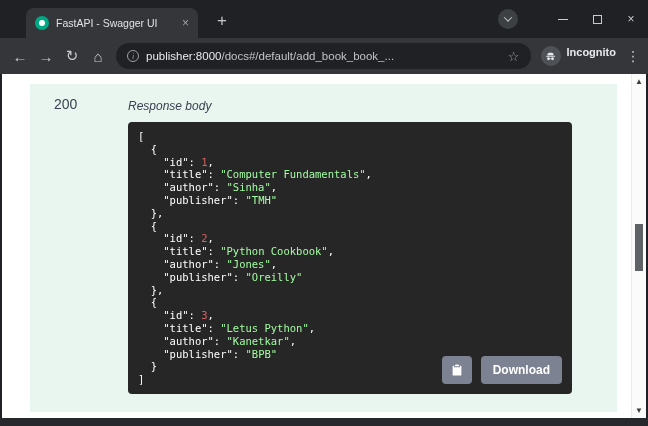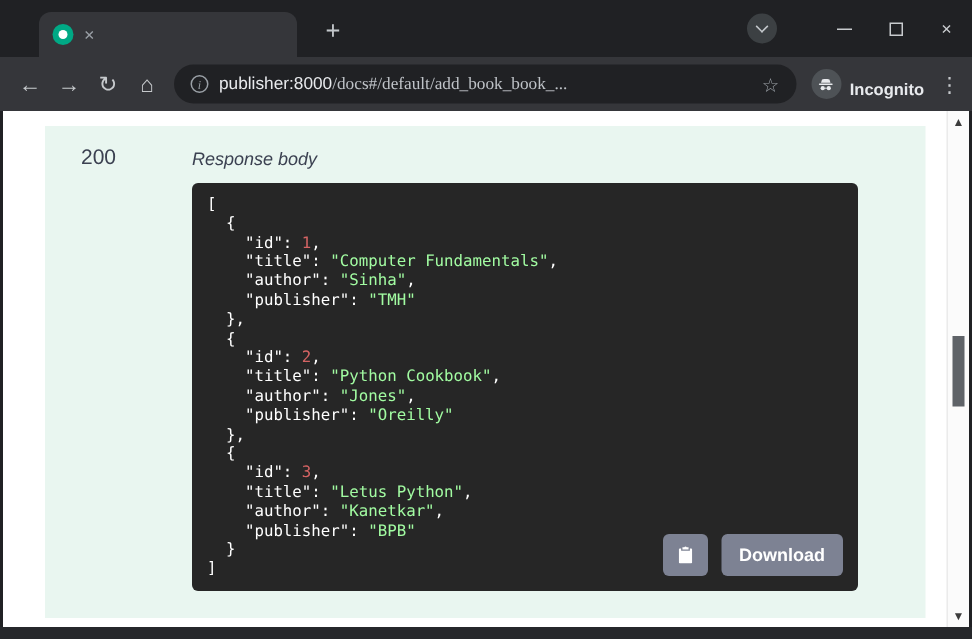--- a/index.html
+++ b/index.html
@@ -30,23 +30,23 @@
   
   .toolbar { height: 36px; background: #35363a; display: flex; align-items: center; padding: 0 7px; flex: none; }
   .navicon { width: 26px; text-align: center; color: #c6c9cc; font-size: 15px; flex: none; }
   .addressbar { flex: 1; height: 26px; background: #202124; border-radius: 13px; display: flex;
                 align-items: center; padding: 0 11px; margin: 0 5px; min-width: 0; }
   .info-circle { width: 12px; height: 12px; border-radius: 50%; border: 1px solid #9aa0a6; color: #9aa0a6;
                  font-size: 8px; display: flex; align-items: center; justify-content: center; flex: none; margin-right: 7px;
                  font-style: italic; font-family: "Liberation Serif", serif; }
   .url { font-size: 11.5px; white-space: nowrap; overflow: hidden; flex: 1; }
   .url .host { color: #e8eaed; }
-  .url .path { color: #bfc3c8; font-family: Liberation Serif, serif; }
+  .url .path { color: #bfc3c8; }
   .star { color: #9aa0a6; font-size: 13px; margin-left: 6px; flex: none; }
-  .incog { display: flex; align-items: flex-end; gap: 6px; margin: 0 9px 0 5px; flex: none; }
+  .incog { display: flex; align-items: flex-start; gap: 6px; margin: 0 9px 0 5px; flex: none; }
   .incog-circle { width: 20px; height: 20px; border-radius: 50%; background: #4e5256; display: flex;
                   align-items: center; justify-content: center; }
   .incog-label { color: #e8eaed; font-size: 11px; font-weight: bold; }
   .menu { color: #c6c9cc; font-size: 14px; width: 16px; text-align: center; flex: none; letter-spacing: 0; }
 
   
   .page { flex: 1; background: #ffffff; position: relative; border-left: 2px solid #202124; border-right: 2px solid #202124; overflow: hidden; }
 
   .scrollbar { position: absolute; top: 0; right: 0; bottom: 0; width: 15px; background: #fbfbfb; border-left: 1px solid #ebebeb; }
   .sb-up, .sb-down { position: absolute; left: 50%; transform: translateX(-50%); font-size: 8px; color: #3c3c3c; }
@@ -76,20 +76,21 @@
   .bottombar { height: 8px; background: #26282b; flex: none; }
 </style>
 </head>
 <body>
 
 <div class="window">
 
   <div class="titlebar">
     <div class="tab">
       <span class="favicon"></span>
+      <span class="tab-title">FastAPI - Swagger UI</span>
       <span class="tab-close">×</span>
     </div>
     <div class="newtab">+</div>
     <div class="tb-right">
       <div class="tabsearch">
         <span class="chev"></span>
       </div>
       <div class="winbtn">
         <span class="min-glyph"></span>
       </div>

